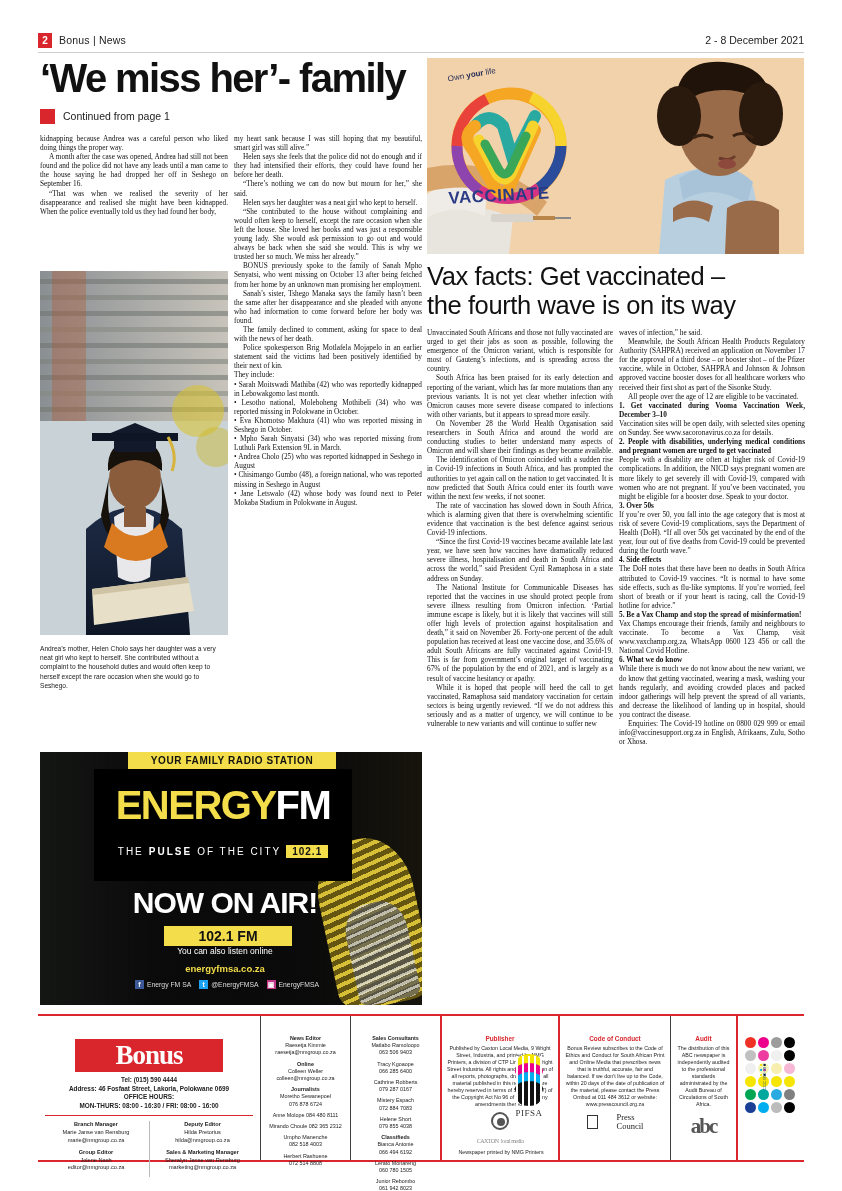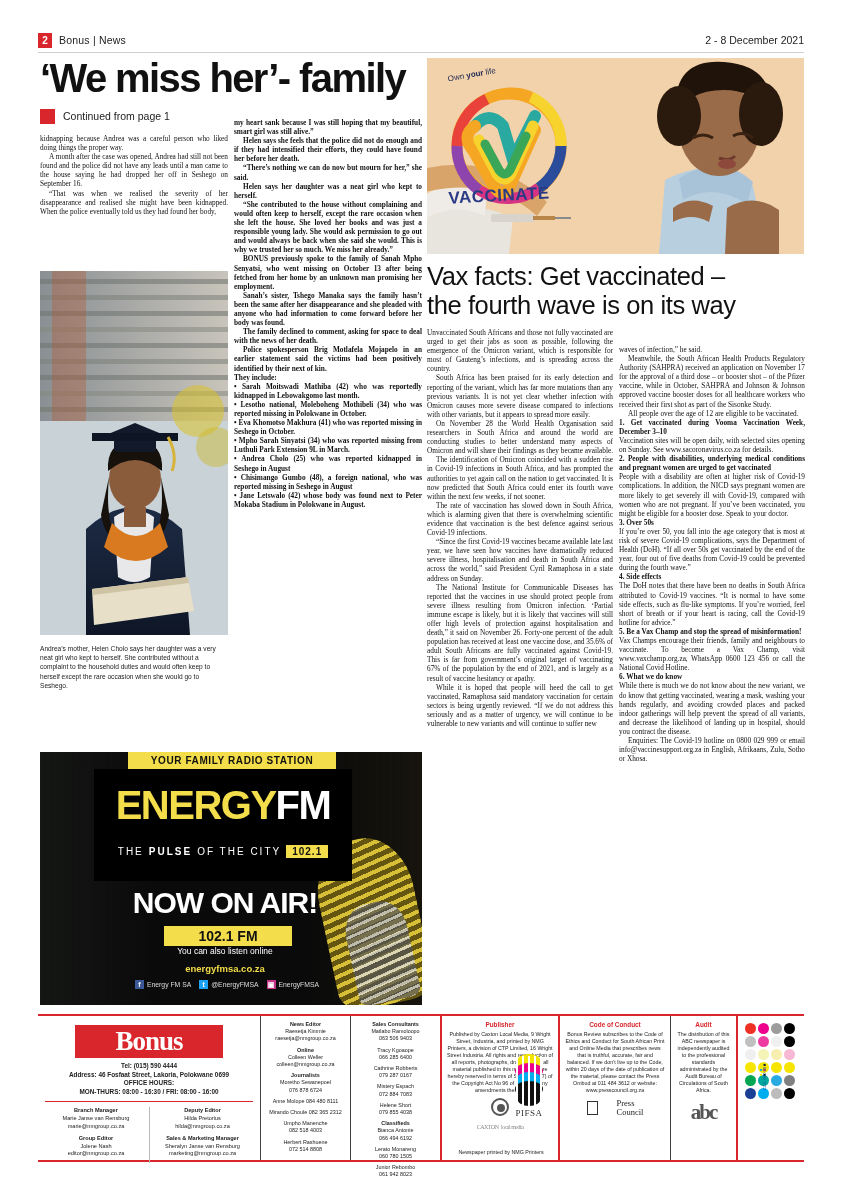--- a/index.html
+++ b/index.html
@@ -55,21 +55,21 @@
     font-family: "Liberation Serif", serif;
     font-size: 7.3px; line-height: 9.1px; color: #111;
     text-align: justify;
   }
   .col p { text-indent: 9px; margin: 0; }
   .col p.noind { text-indent: 0; }
   .col p.bullet { text-indent: 0; padding-left: 0; }
   .col b { font-weight: bold; }
 
   #col1 { left: 40px; top: 134px; width: 188px; }
-  #col2 { left: 234px; top: 118px; width: 188px; font-weight: bold; }
+  #col2 { left: 234px; top: 134px; width: 188px; }
 
   
   .photo-grad {
     position: absolute; left: 40px; top: 271px; width: 188px; height: 364px;
     overflow: hidden; background: #9aa7b1;
   }
   .caption {
     position: absolute; left: 40px; top: 644px; width: 188px;
     font-family: "Liberation Sans", sans-serif;
     font-size: 6.6px; line-height: 9.2px; color: #222;
@@ -94,21 +94,21 @@
   }
 
   
   .vax-headline {
     position: absolute; left: 427px; top: 262px; width: 377px;
     font-family: "Liberation Sans", sans-serif;
     font-weight: normal; font-size: 25.5px; line-height: 29px;
     letter-spacing: -0.4px; color: #111;
   }
   #col3 { left: 427px; top: 328px; width: 186px; }
-  #col4 { left: 619px; top: 345px; width: 186px; }
+  #col4 { left: 619px; top: 328px; width: 186px; }
 
   
   .ad {
     position: absolute; left: 40px; top: 752px; width: 382px; height: 253px;
     background: #0a0a0a; overflow: hidden;
   }
   .ad-city {
     position: absolute; inset: 0;
     background:
       linear-gradient(90deg, rgba(20,22,20,.96) 0%, rgba(10,10,10,.99) 30%, rgba(10,10,10,.99) 70%, rgba(22,20,12,.95) 100%),
@@ -188,21 +188,21 @@
     color:#fff; font-family:"Liberation Sans",sans-serif; font-weight:bold;
   }
   .ic-fb { background:#3b5998; } .ic-tw { background:#1da1f2; } .ic-ig { background:#c13584; }
 
   
   .footer {
     position: absolute; left: 38px; top: 1014px; width: 766px; height: 148px;
     border-top: 2px solid #d8262c; border-bottom: 2px solid #d8262c;
     display: flex;
   }
-  .fcol { position: relative; padding: 5px 5px; }
+  .fcol { position: relative; padding: 19px 5px; }
   .fcol + .fcol { border-left: 1px solid #404040; }
   .f-bonus { width: 222px; }
   .f-staff { width: 90px; }
   .f-sales { width: 90px; }
   .f-pub   { width: 118px; border-left: 2px solid #d8262c !important; }
   .f-code  { width: 112px; border-left: 2px solid #d8262c !important; }
   .f-audit { width: 66px; }
   .f-colors{ width: 66px; border-left: 2px solid #d8262c !important; }
 
   .bonus-logo {

